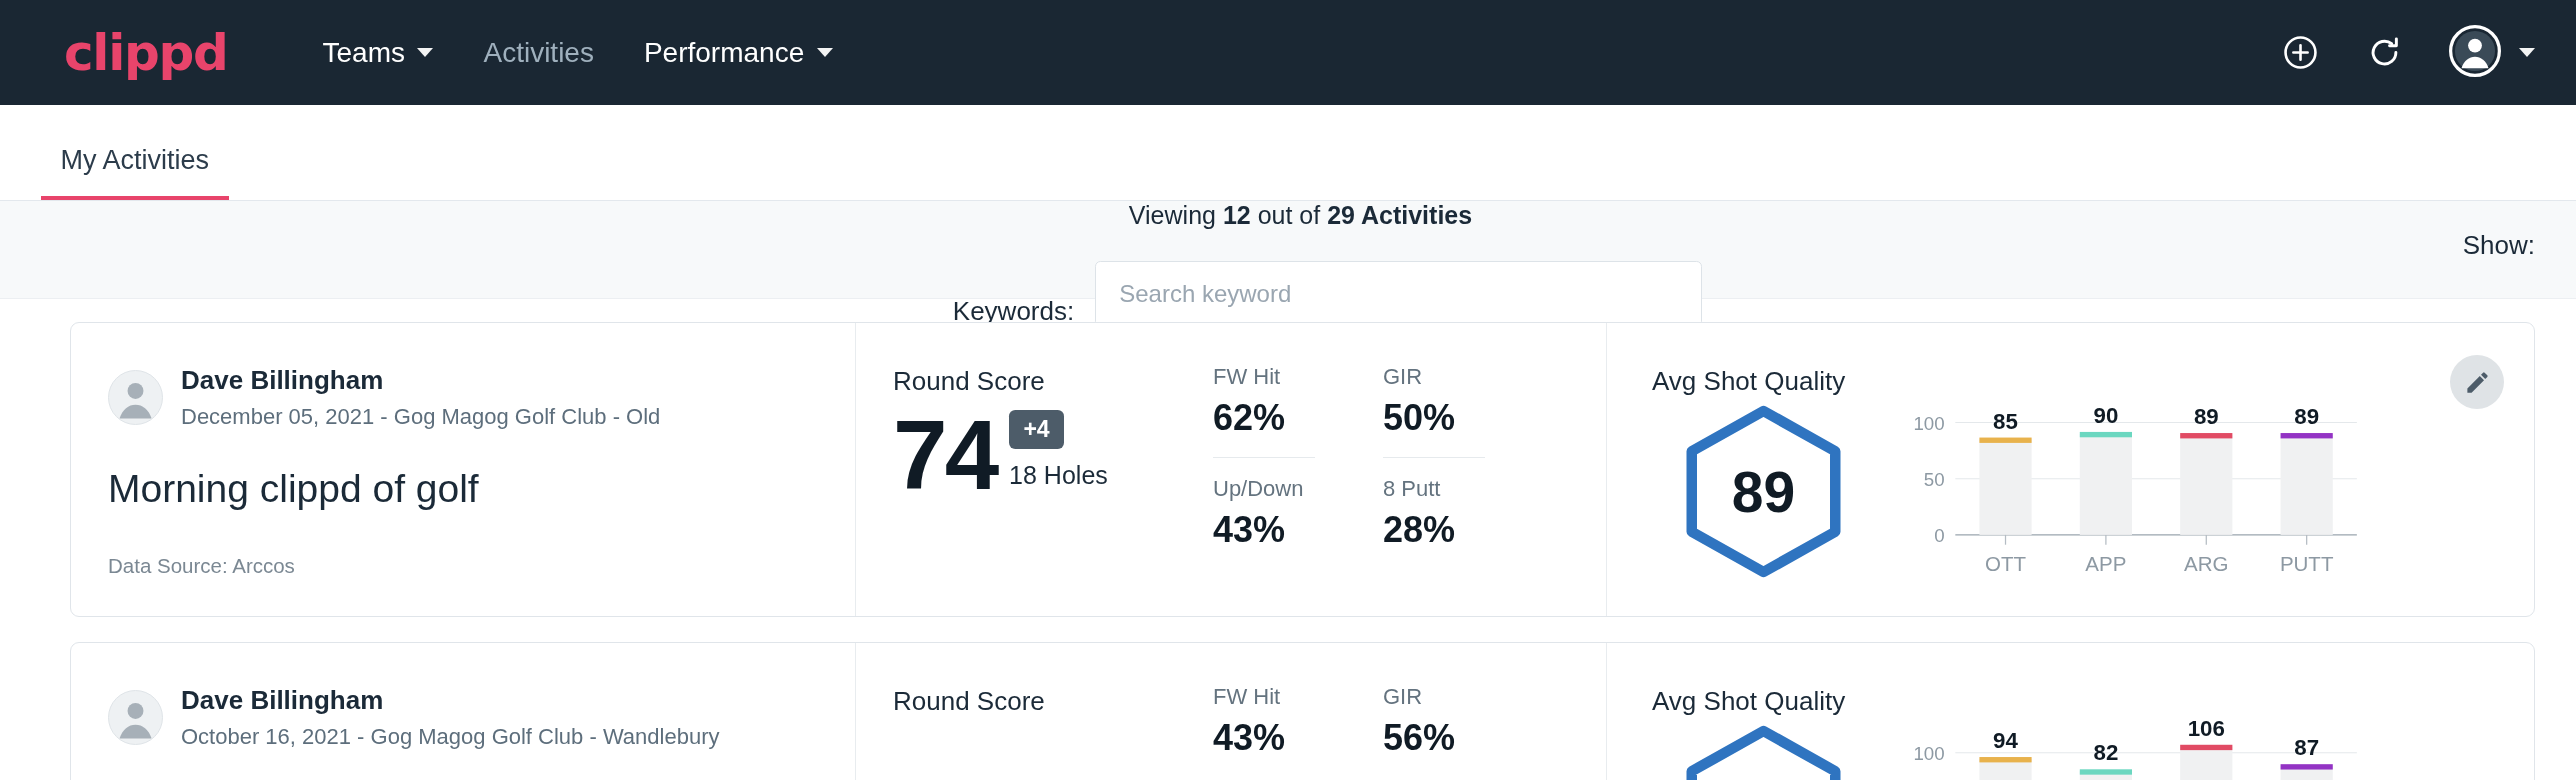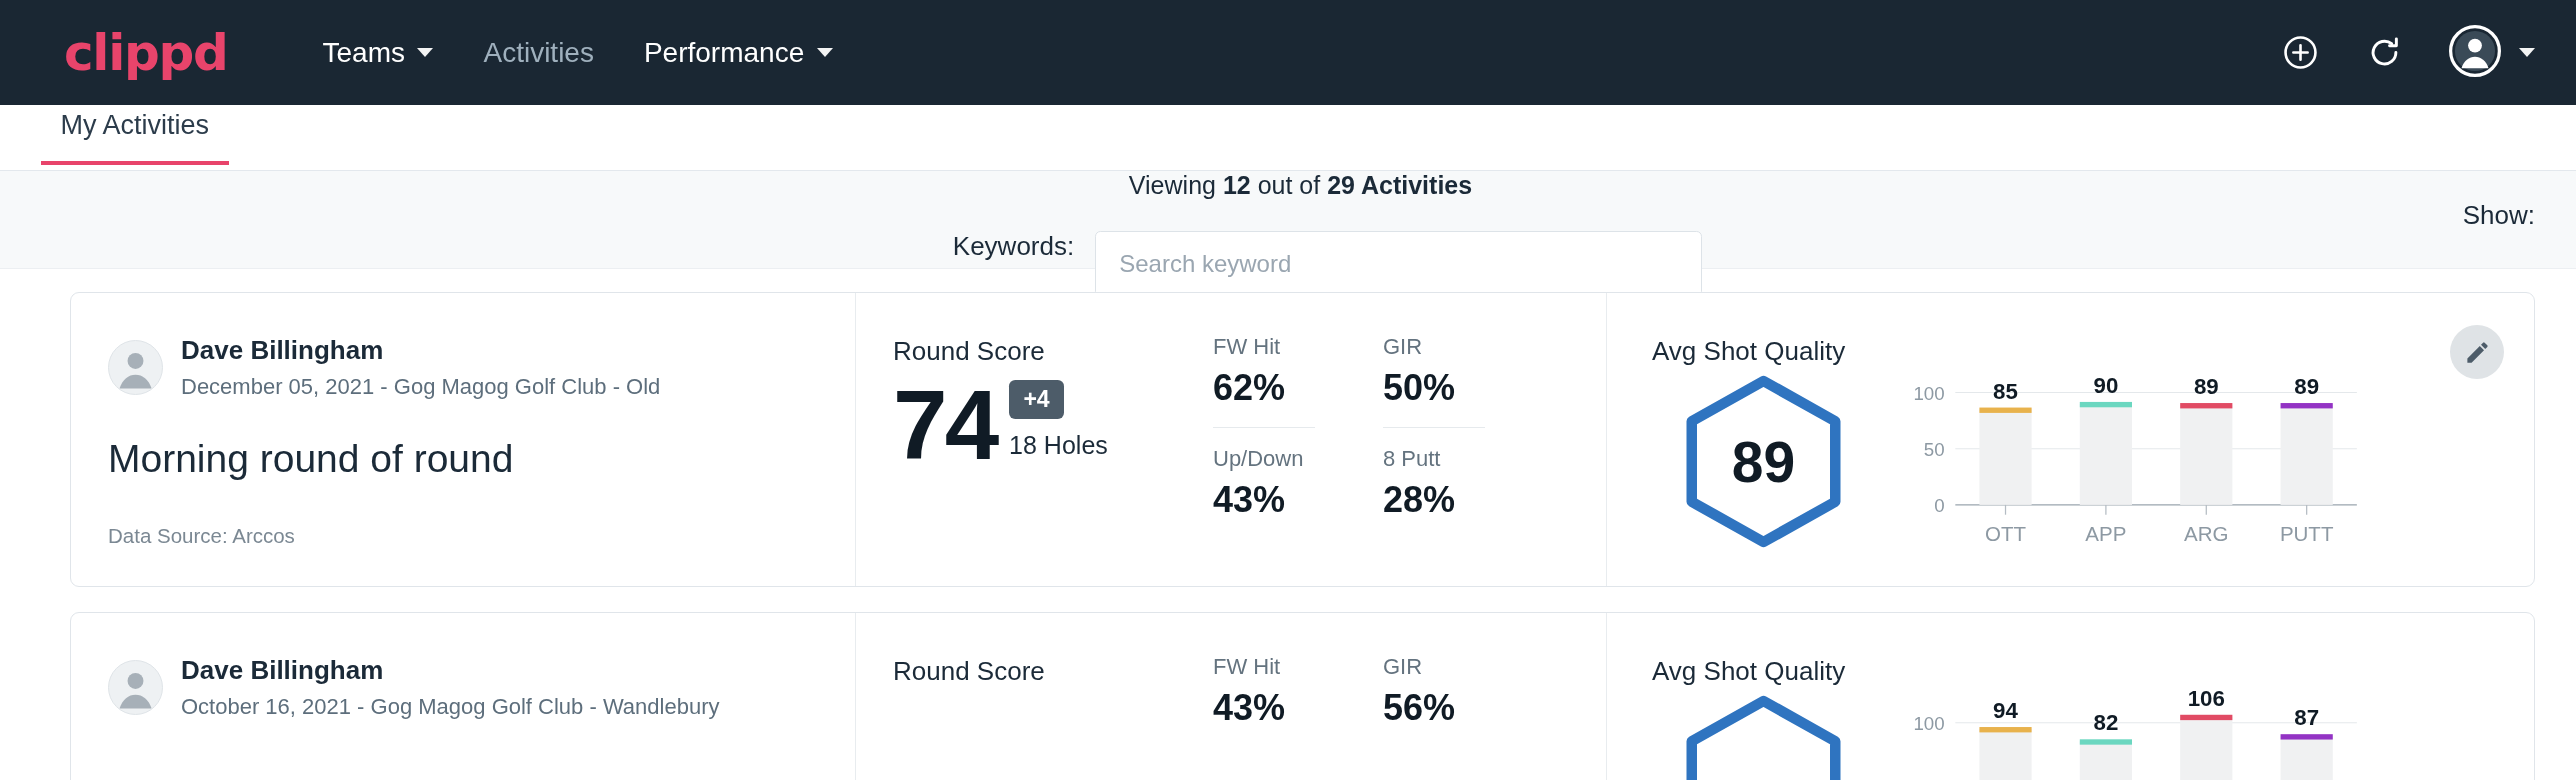--- a/index.html
+++ b/index.html
@@ -47,24 +47,24 @@
   }
   .nav-right {
     margin-left: auto;
     display: flex; align-items: center; gap: 45px;
   }
   .ico-btn { cursor: pointer; display: flex; align-items: center; }
   .avatar-wrap { display: flex; align-items: center; gap: 18px; cursor: pointer; }
 
   
   .tabbar {
-    height: 66px;
+    height: 96px;
     background: #ffffff;
     display: flex;
-    align-items: center;
+    align-items: flex-end;
     padding-left: 41px;
     border-bottom: 0.9px solid #e3e8ed;
   }
   .tab {
     font-size: 27px;
     color: #3d4d5c;
     padding: 0 19.6px 19.6px 19.6px;
     border-bottom: 4.5px solid transparent;
     cursor: pointer;
   }
@@ -94,21 +94,21 @@
     font-size: 24px; color: #20303f;
     cursor: pointer;
   }
   .select .sel-chev {
     margin-left: auto;
     width: 0; height: 0;
     border-left: 9.8px solid transparent;
     border-right: 9.8px solid transparent;
     border-top: 11.6px solid #4a5b6b;
   }
-  .kw-group { display: flex; align-items: flex-start; gap: 21px; margin-left: 54px; }
+  .kw-group { display: flex; align-items: flex-end; gap: 21px; margin-left: 54px; }
   .kw-label { font-size: 26px; color: #1b2a38; white-space: nowrap; }
   .search-input {
     width: 607px; height: 66px;
     background: #fff;
     border: 0.9px solid #dde3e8;
     border-radius: 5.4px;
     padding: 0 23px;
     font-size: 24px;
     color: #20303f;
     font-family: "Liberation Sans", sans-serif;
@@ -306,21 +306,21 @@
           <svg width="55" height="55" viewBox="0 0 48 48">
             <circle cx="24" cy="19" r="7.2" fill="#a7b0b8"></circle>
             <path d="M9.5 44c2.6-8.4 8.3-12.6 14.5-12.6S36 35.6 38.6 44z" fill="#a7b0b8"></path>
           </svg>
         </span>
         <div>
           <div class="user-name">Dave Billingham</div>
           <div class="user-sub">December 05, 2021 - Gog Magog Golf Club - Old</div>
         </div>
       </div>
-      <div class="card-title">Morning round of round</div>
+      <div class="card-title">Morning clippd of golf</div>
       <div class="card-src"><span>Data Source: </span><span>Arccos</span></div>
     </div>
 
     <div class="col-score">
       <div class="sect-label">Round Score</div>
       <div class="score-row">
         <div class="score-num">74</div>
         <div class="score-side">
           <div class="score-badge">+4</div>
           <div class="score-holes">18 Holes</div>

